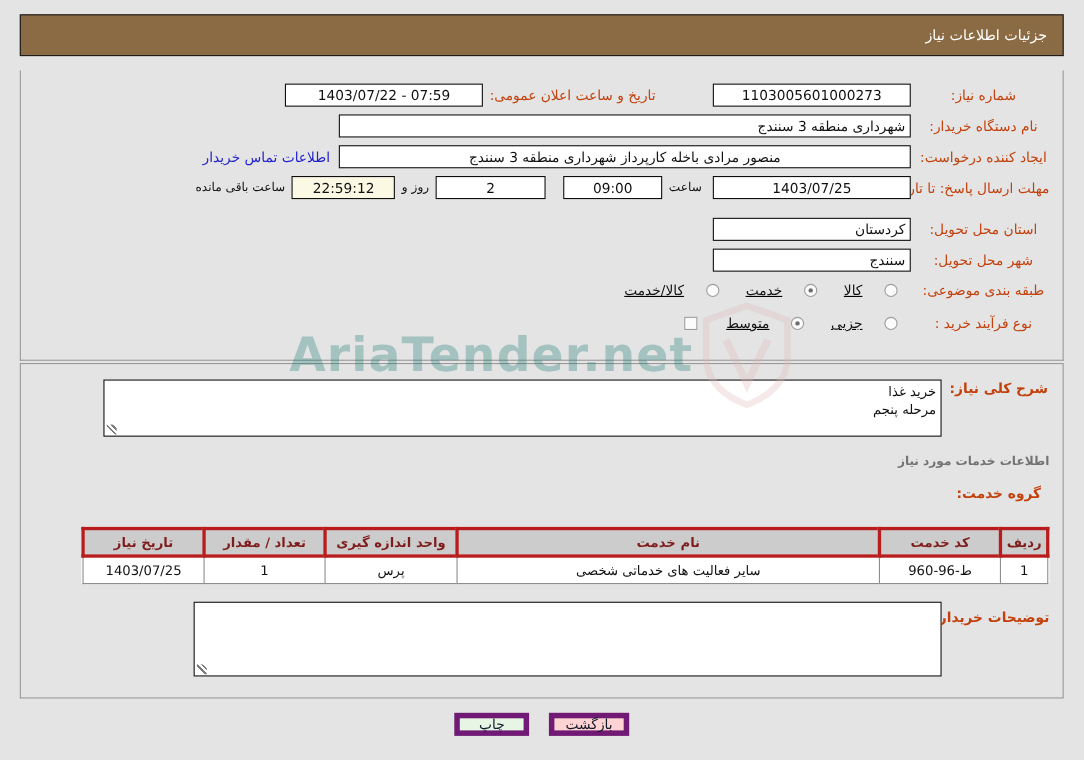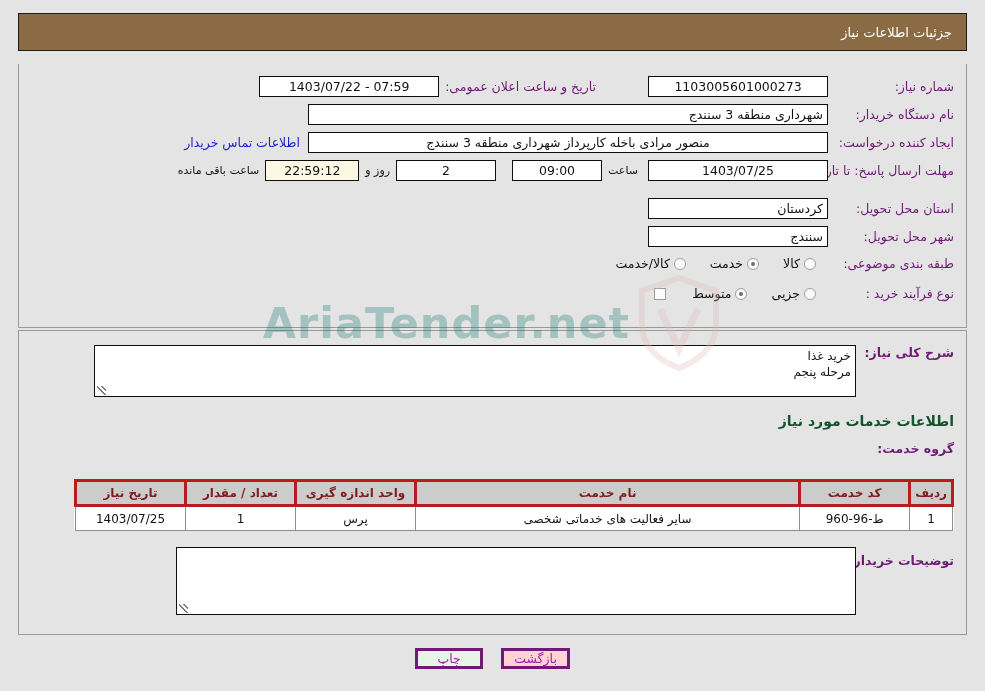--- a/index.html
+++ b/index.html
@@ -38,22 +38,22 @@
     border-right: 1px solid #9a9a9a;
     border-left: 1px solid #9a9a9a;
     background: #e4e4e4;
   }
   .panel-top { top: 64px; height: 264px; border-top: none; }
   .panel-bottom { top: 330px; height: 305px; }
 
   
   .row { position: absolute; display: flex; align-items: center; }
   .lbl {
-    font-size: 12.5px; color: #701a75;
-    text-align: right;
+    font-size: 12.5px; color: #c2410c;
+    text-align: center;
     white-space: nowrap;
   }
   .lbl-2line { line-height: 15px; }
   .fld {
     background: #ffffff;
     border: 1px solid #0e0e0e;
     height: 21px;
     font-size: 12.5px;
     color: #111;
     display: flex; align-items: center;
@@ -63,21 +63,21 @@
   }
   .fld.center { justify-content: center; }
   .fld.right { justify-content: flex-start; }
   .fld.cream { background: #fbf8e3; justify-content: center; }
   .small-note { font-size: 11px; color: #111; white-space: nowrap; }
   .link {
     color: #2222cc; font-size: 12.5px; white-space: nowrap;
   }
 
   
-  .radio-group { display: flex; align-items: center; gap: 4px; }
+  .radio-group { display: flex; align-items: center; gap: 20px; text-decoration: underline; }
   .radio {
     width: 12px; height: 12px; border-radius: 50%;
     border: 1px solid #9d9d9d;
     background: #fbfbfb;
     display: inline-block;
     position: relative;
     flex: 0 0 auto;
   }
   .radio.on::after {
     content: "";
@@ -109,23 +109,23 @@
     position: absolute;
     left: 2px; bottom: 1px;
     width: 9px; height: 9px;
     background:
       linear-gradient(45deg, transparent 42%, #7a7a7a 42%, #7a7a7a 54%, transparent 54%),
       linear-gradient(45deg, transparent 68%, #7a7a7a 68%, #7a7a7a 80%, transparent 80%);
   }
 
   .section-head {
     position: absolute;
-    font-size: 14px;
+    font-size: 11px;
     font-weight: bold;
-    color: #14532d;
+    color: #737373;
     text-align: center;
   }
 
   
   .tbl {
     position: absolute;
     border-collapse: collapse;
     font-size: 12px;
     background: #ffffff;
   }
@@ -149,23 +149,23 @@
     white-space: nowrap;
   }
 
   
   .btns {
     position: absolute;
     top: 648px; left: 0; right: 0;
     display: flex; justify-content: center; gap: 18px;
   }
   .btn {
-    border: 3px solid #701a75;
+    border: 5px solid #701a75;
     font-size: 12.5px;
-    color: #a21caf;
+    color: #0f172a;
     height: 21px;
     min-width: 68px;
     display: flex; align-items: center; justify-content: center;
     padding: 0 10px;
     cursor: pointer;
   }
   .btn-print { background: #e6f5e4; }
   .btn-back  { background: #ffd3d3; }
 
   

